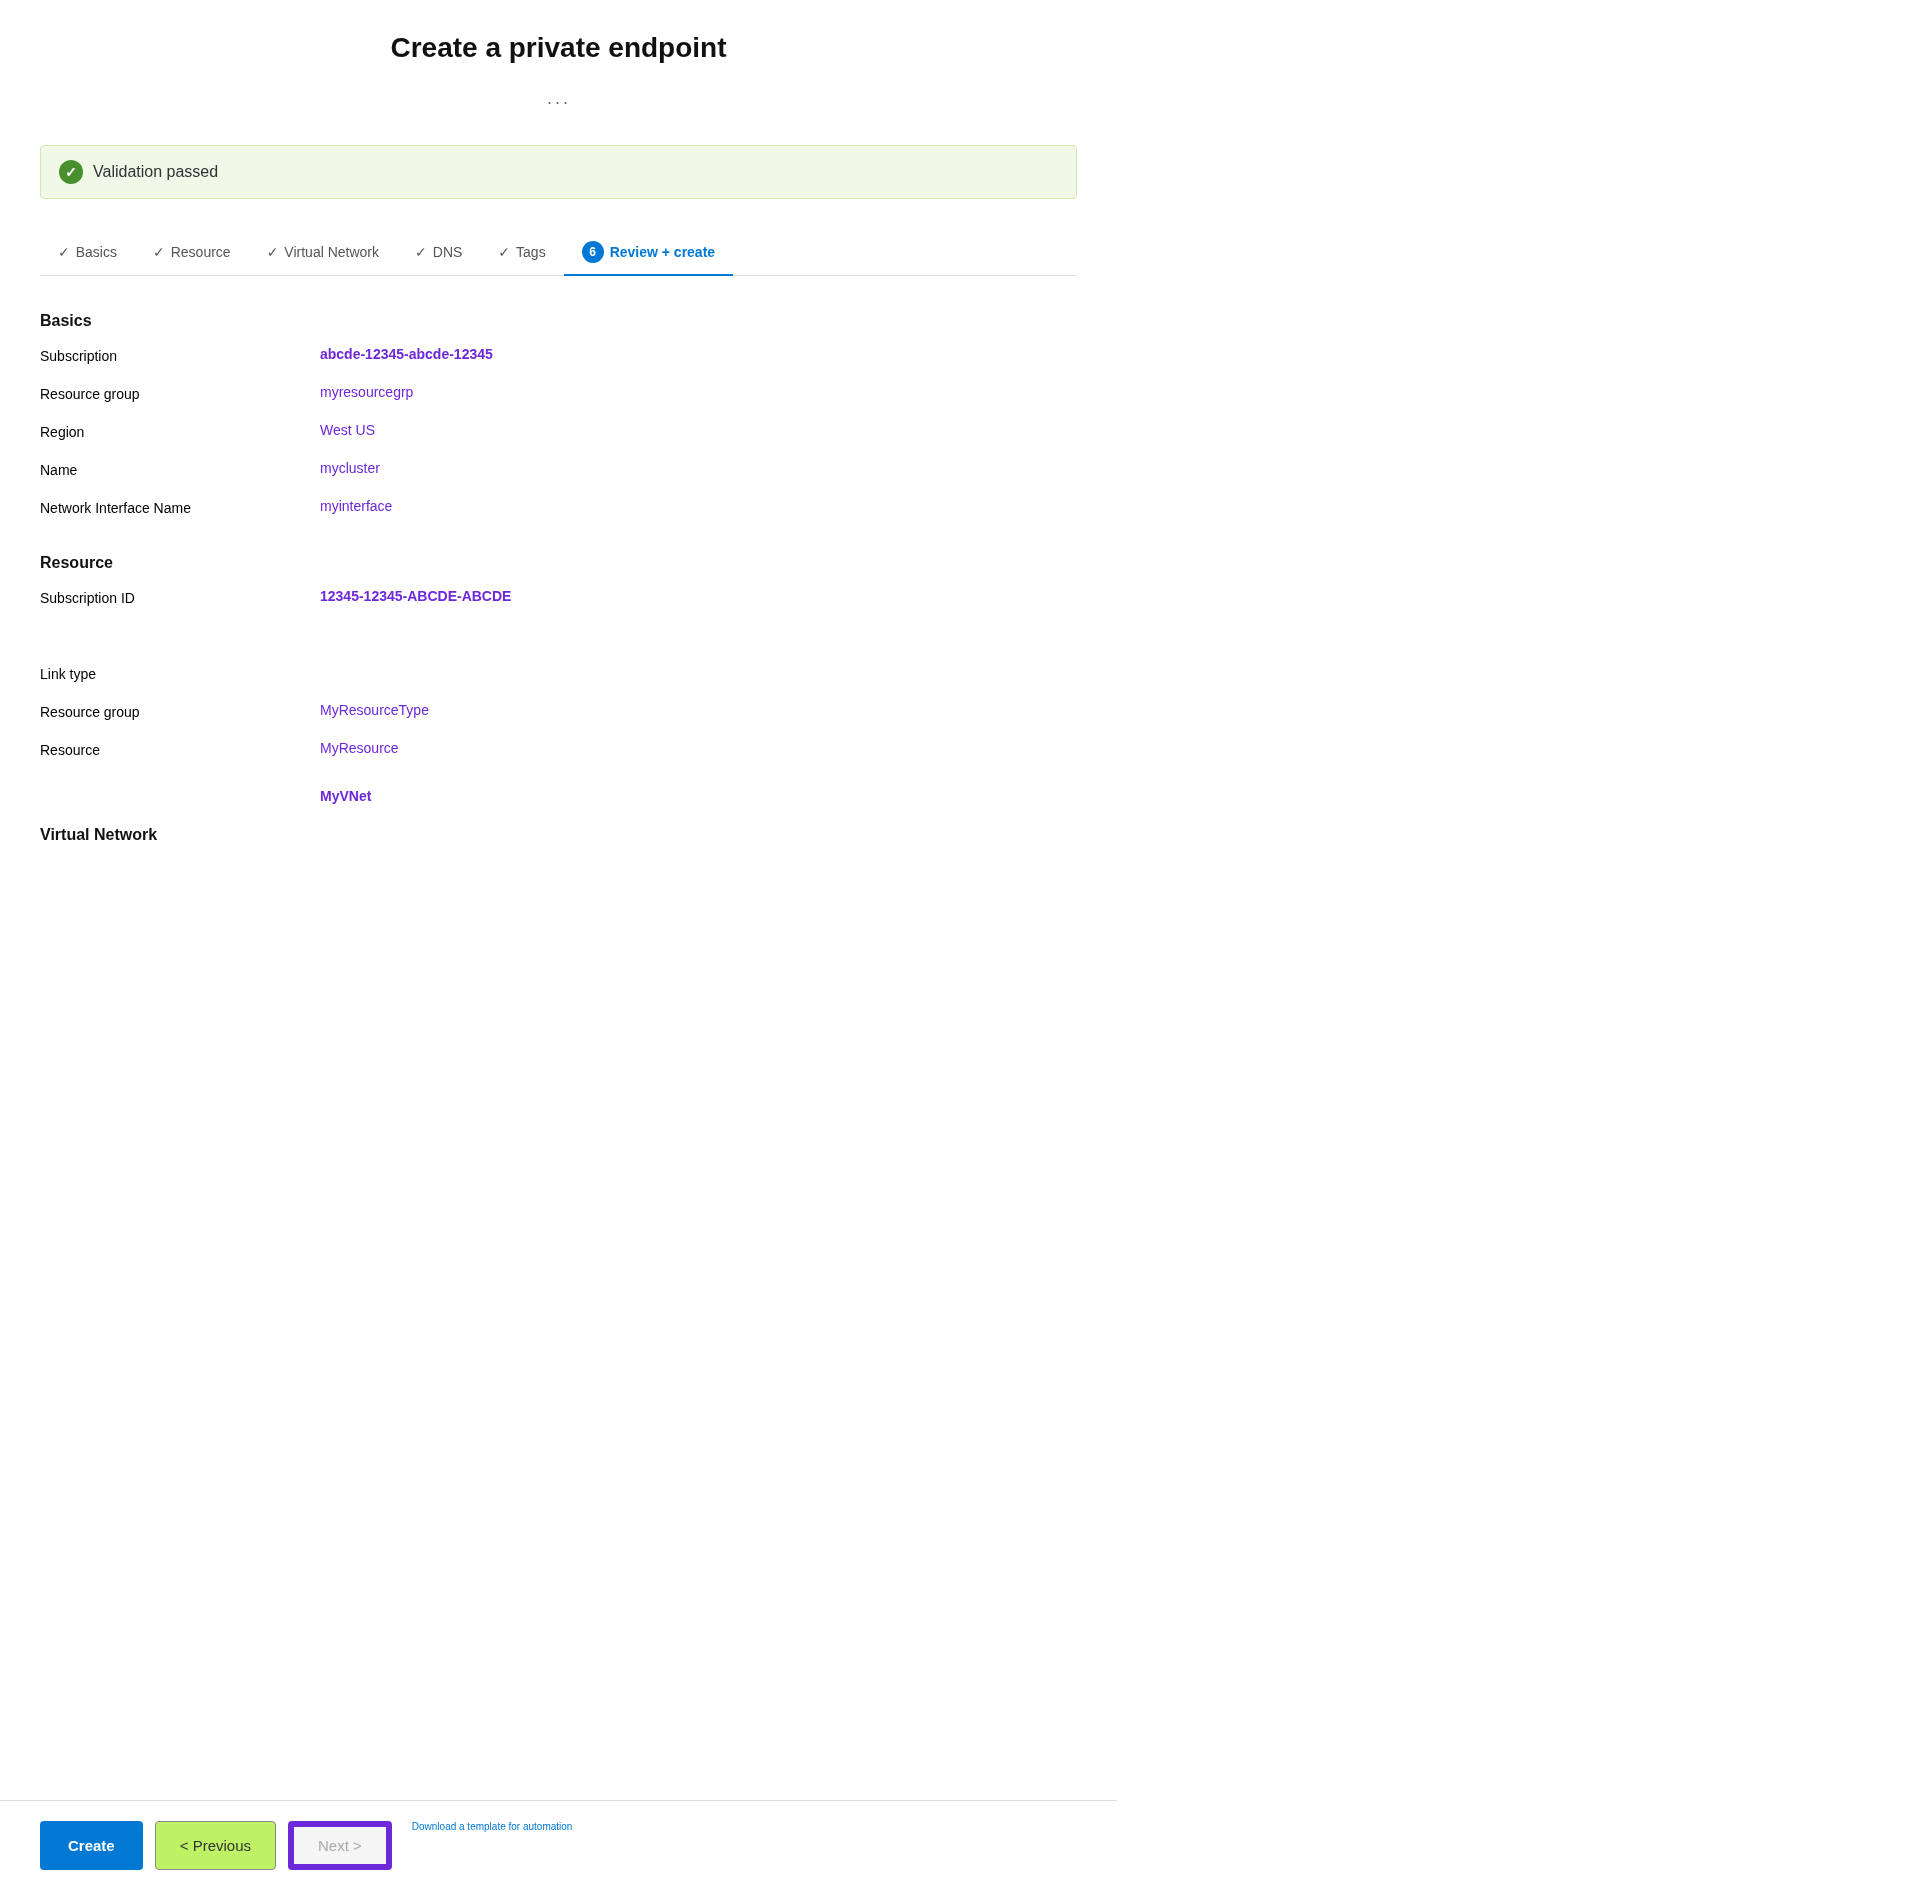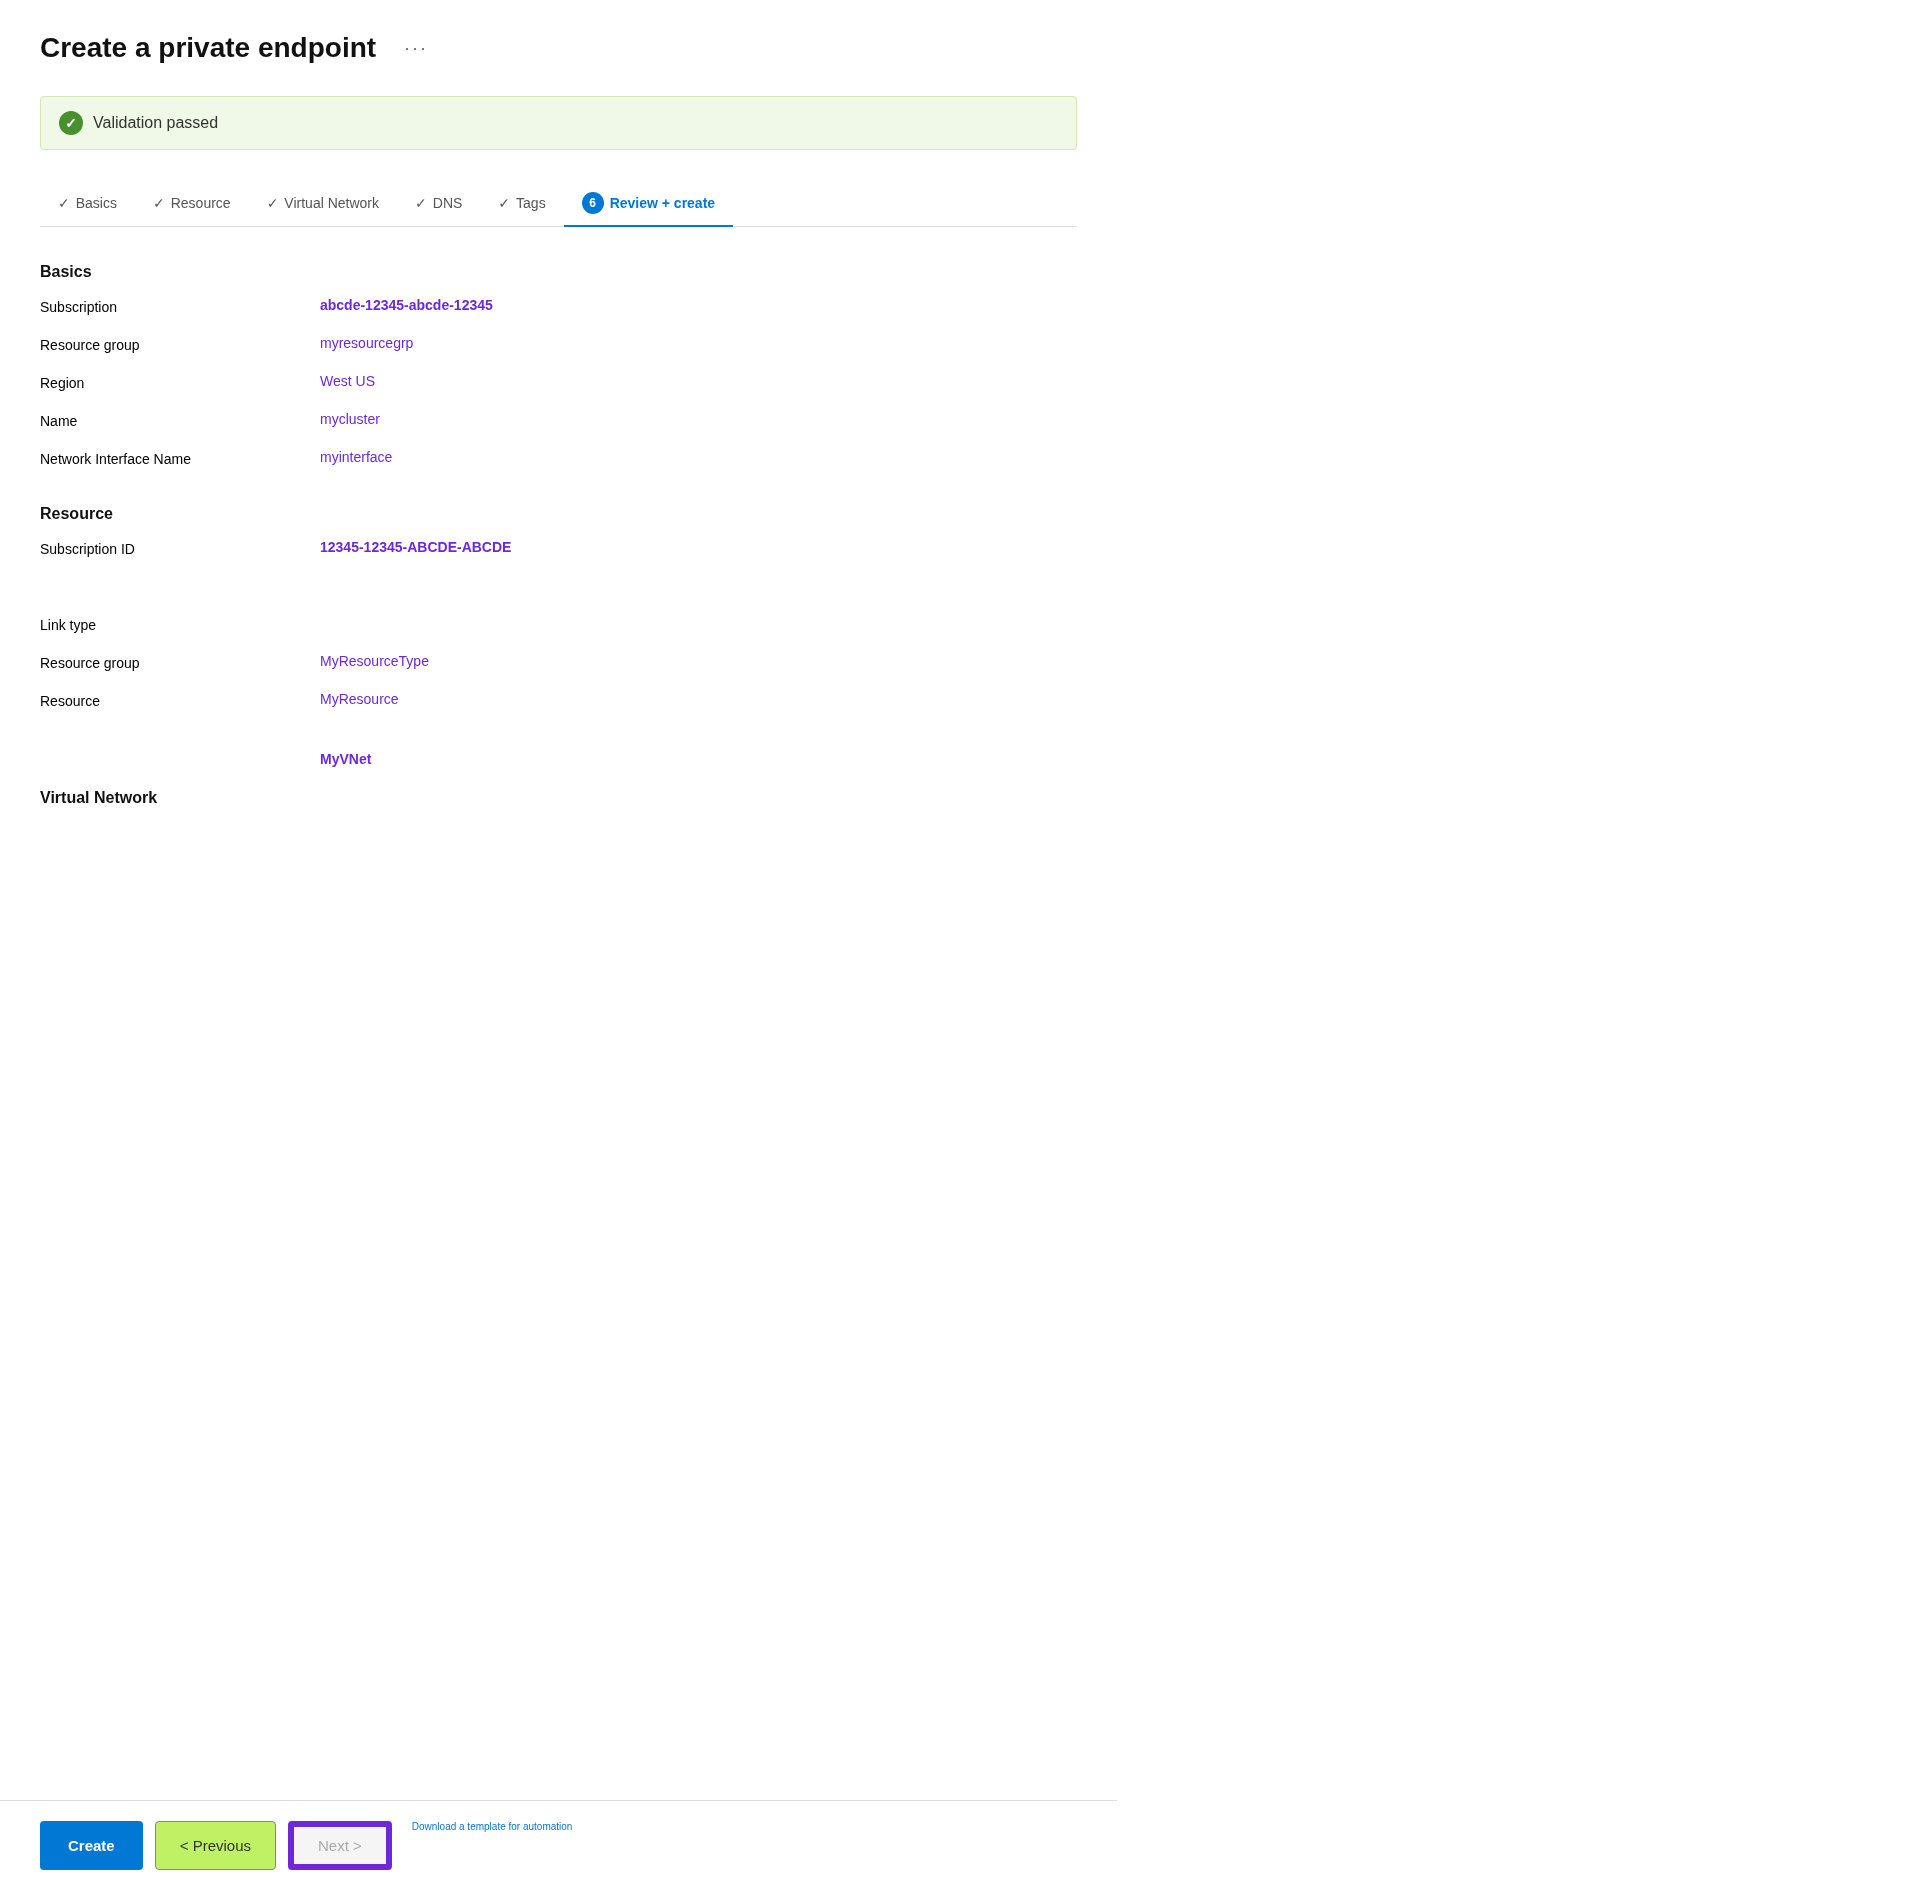--- a/index.html
+++ b/index.html
@@ -10,20 +10,21 @@
       background: #fff;
       width: 1117px;
       min-height: 1890px;
       padding: 32px 40px 0 40px;
     }
     .page-title-row {
       display: flex;
       align-items: center;
       gap: 28px;
       margin-bottom: 32px;
+      flex-direction: column;
     }
     .page-title {
       font-size: 28px;
       font-weight: 600;
       color: #111;
     }
     .ellipsis {
       font-size: 18px;
       color: #666;
       letter-spacing: 2px;
@@ -268,21 +269,21 @@
   </div>
   <div class="field-row">
     <span class="field-label">Resource group</span>
     <span class="field-value">MyResourceType</span>
   </div>
   <div class="field-row">
     <span class="field-label">Resource</span>
     <span class="field-value">MyResource</span>
   </div>
 
-  <div class="field-row" style="margin-top: 32px;">
+  <div class="field-row" style="margin-top: 20px;">
     <span class="field-label"></span>
     <span class="field-value bold">MyVNet</span>
   </div>
 
   <div class="section-title" style="margin-top: 8px;">Virtual Network</div>
 
 </div>
 
 <div class="bottom-bar">
   <button class="btn-create">Create</button>

